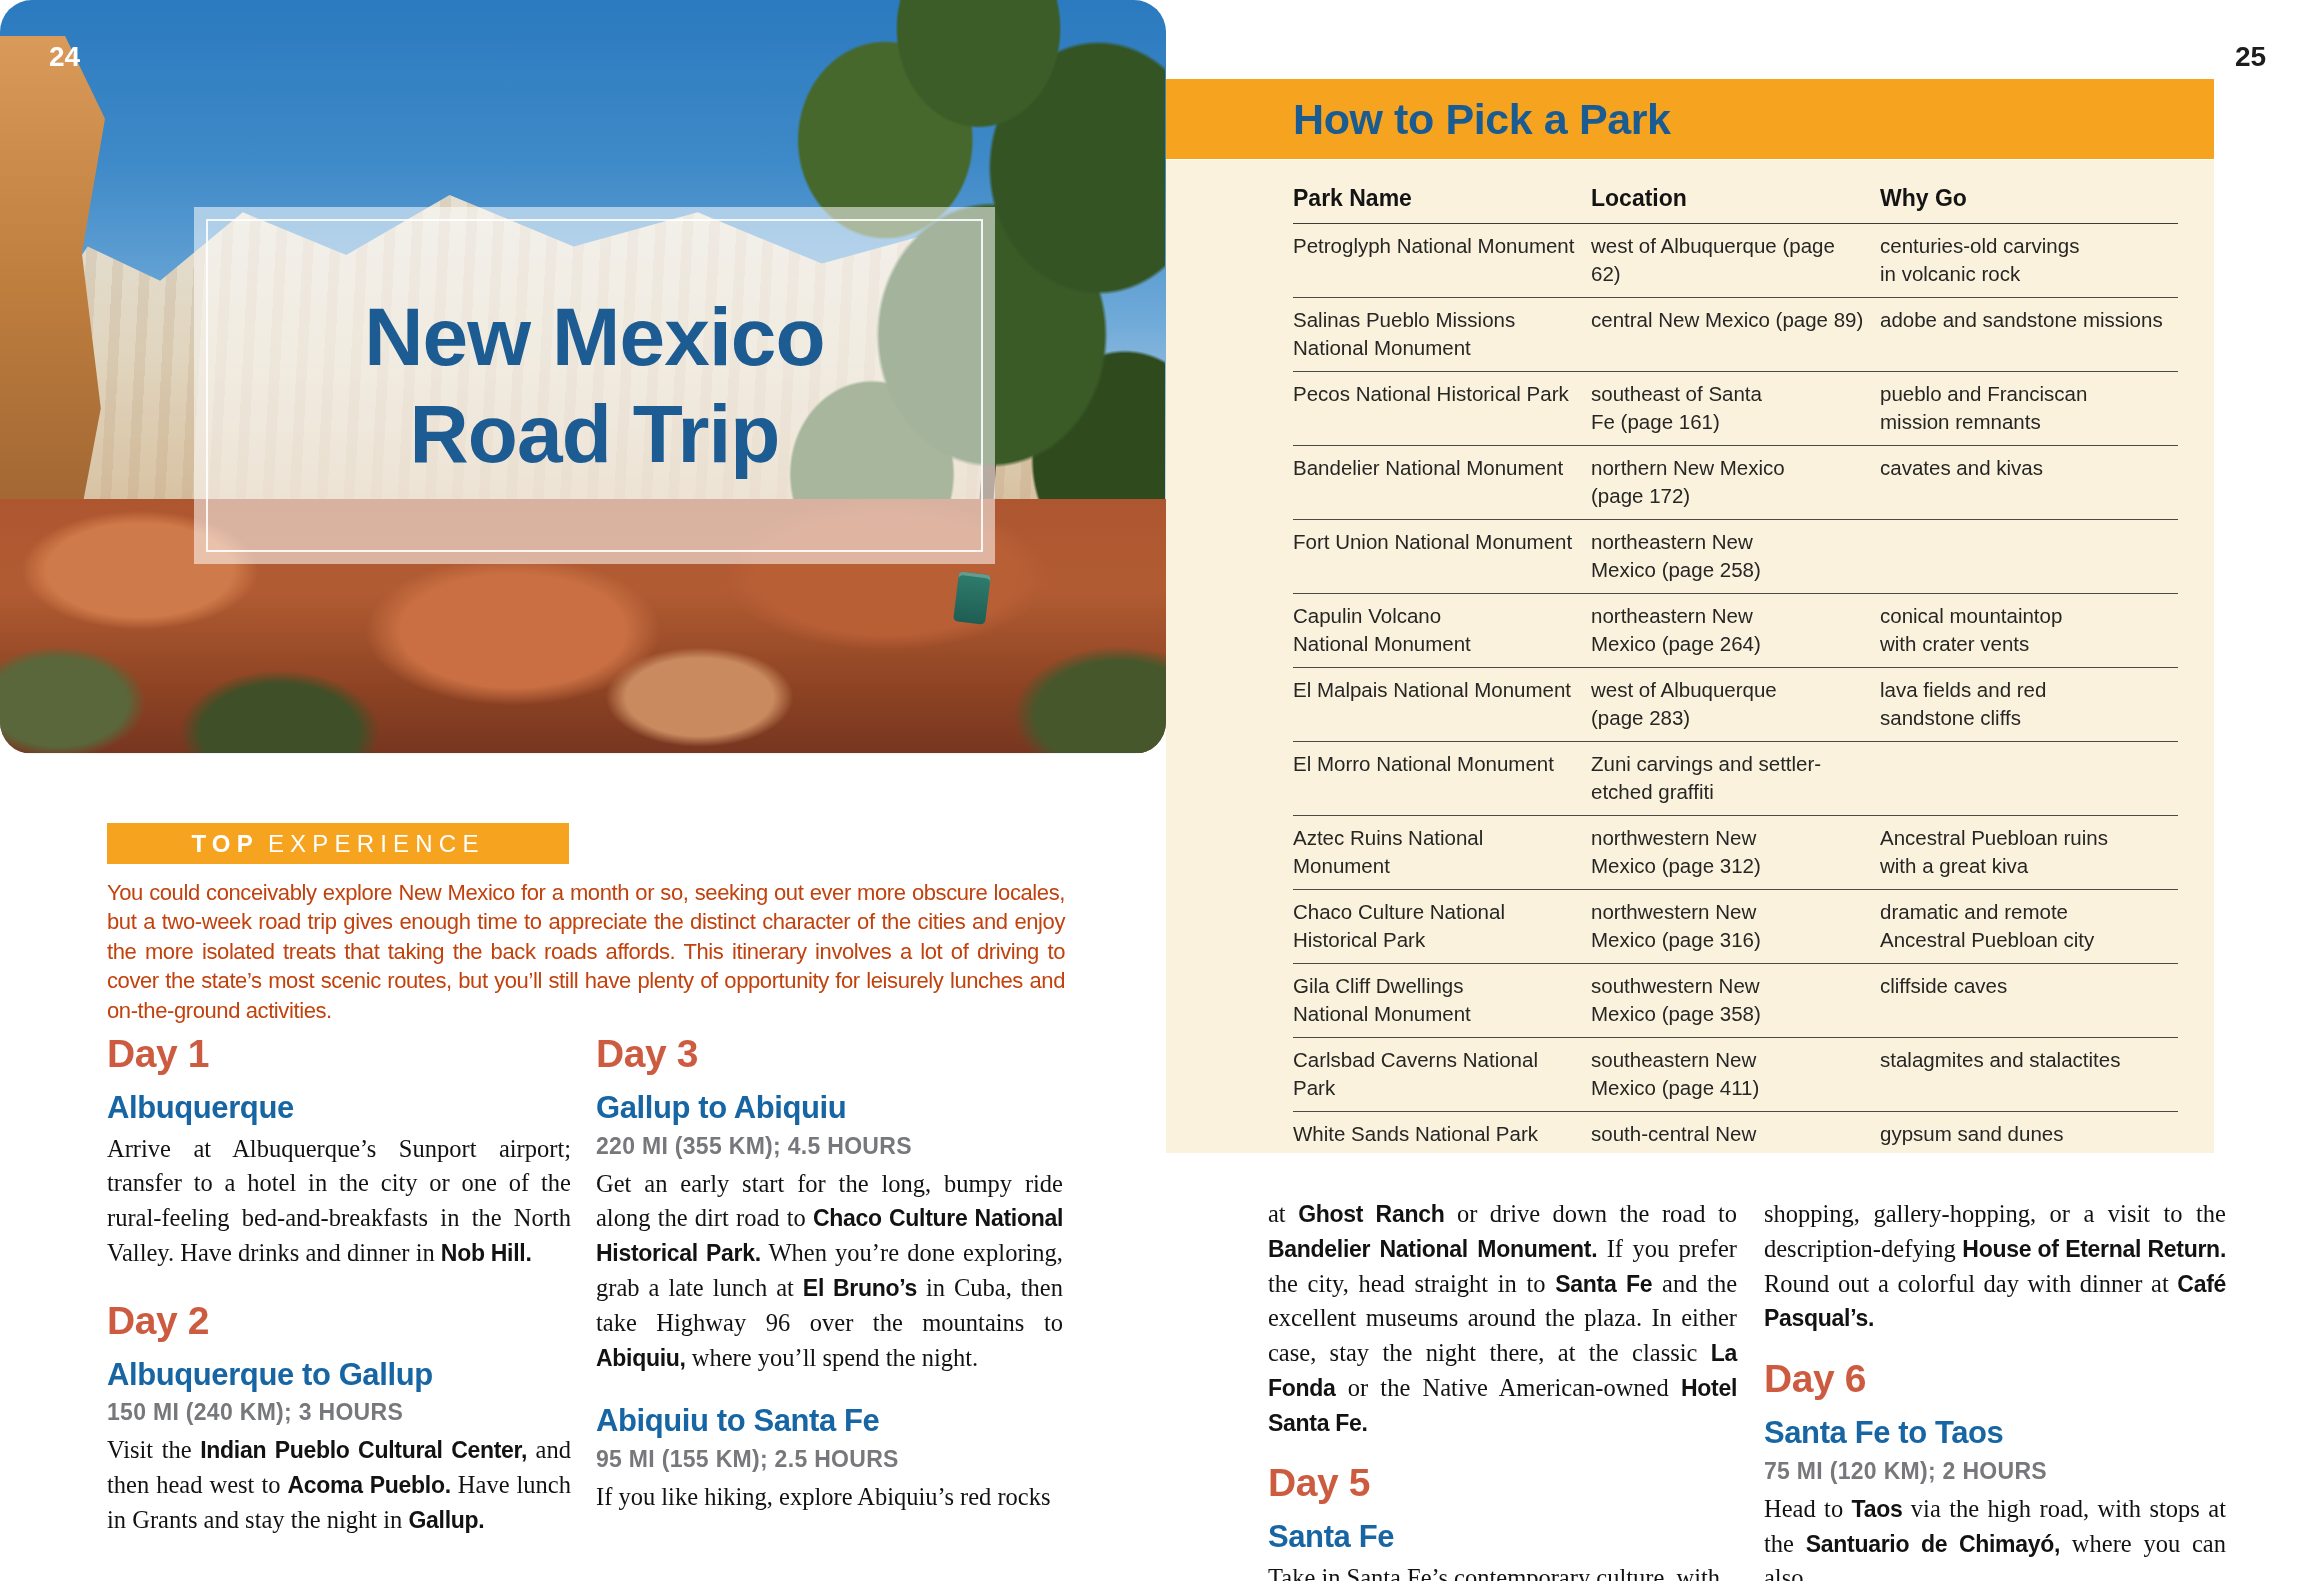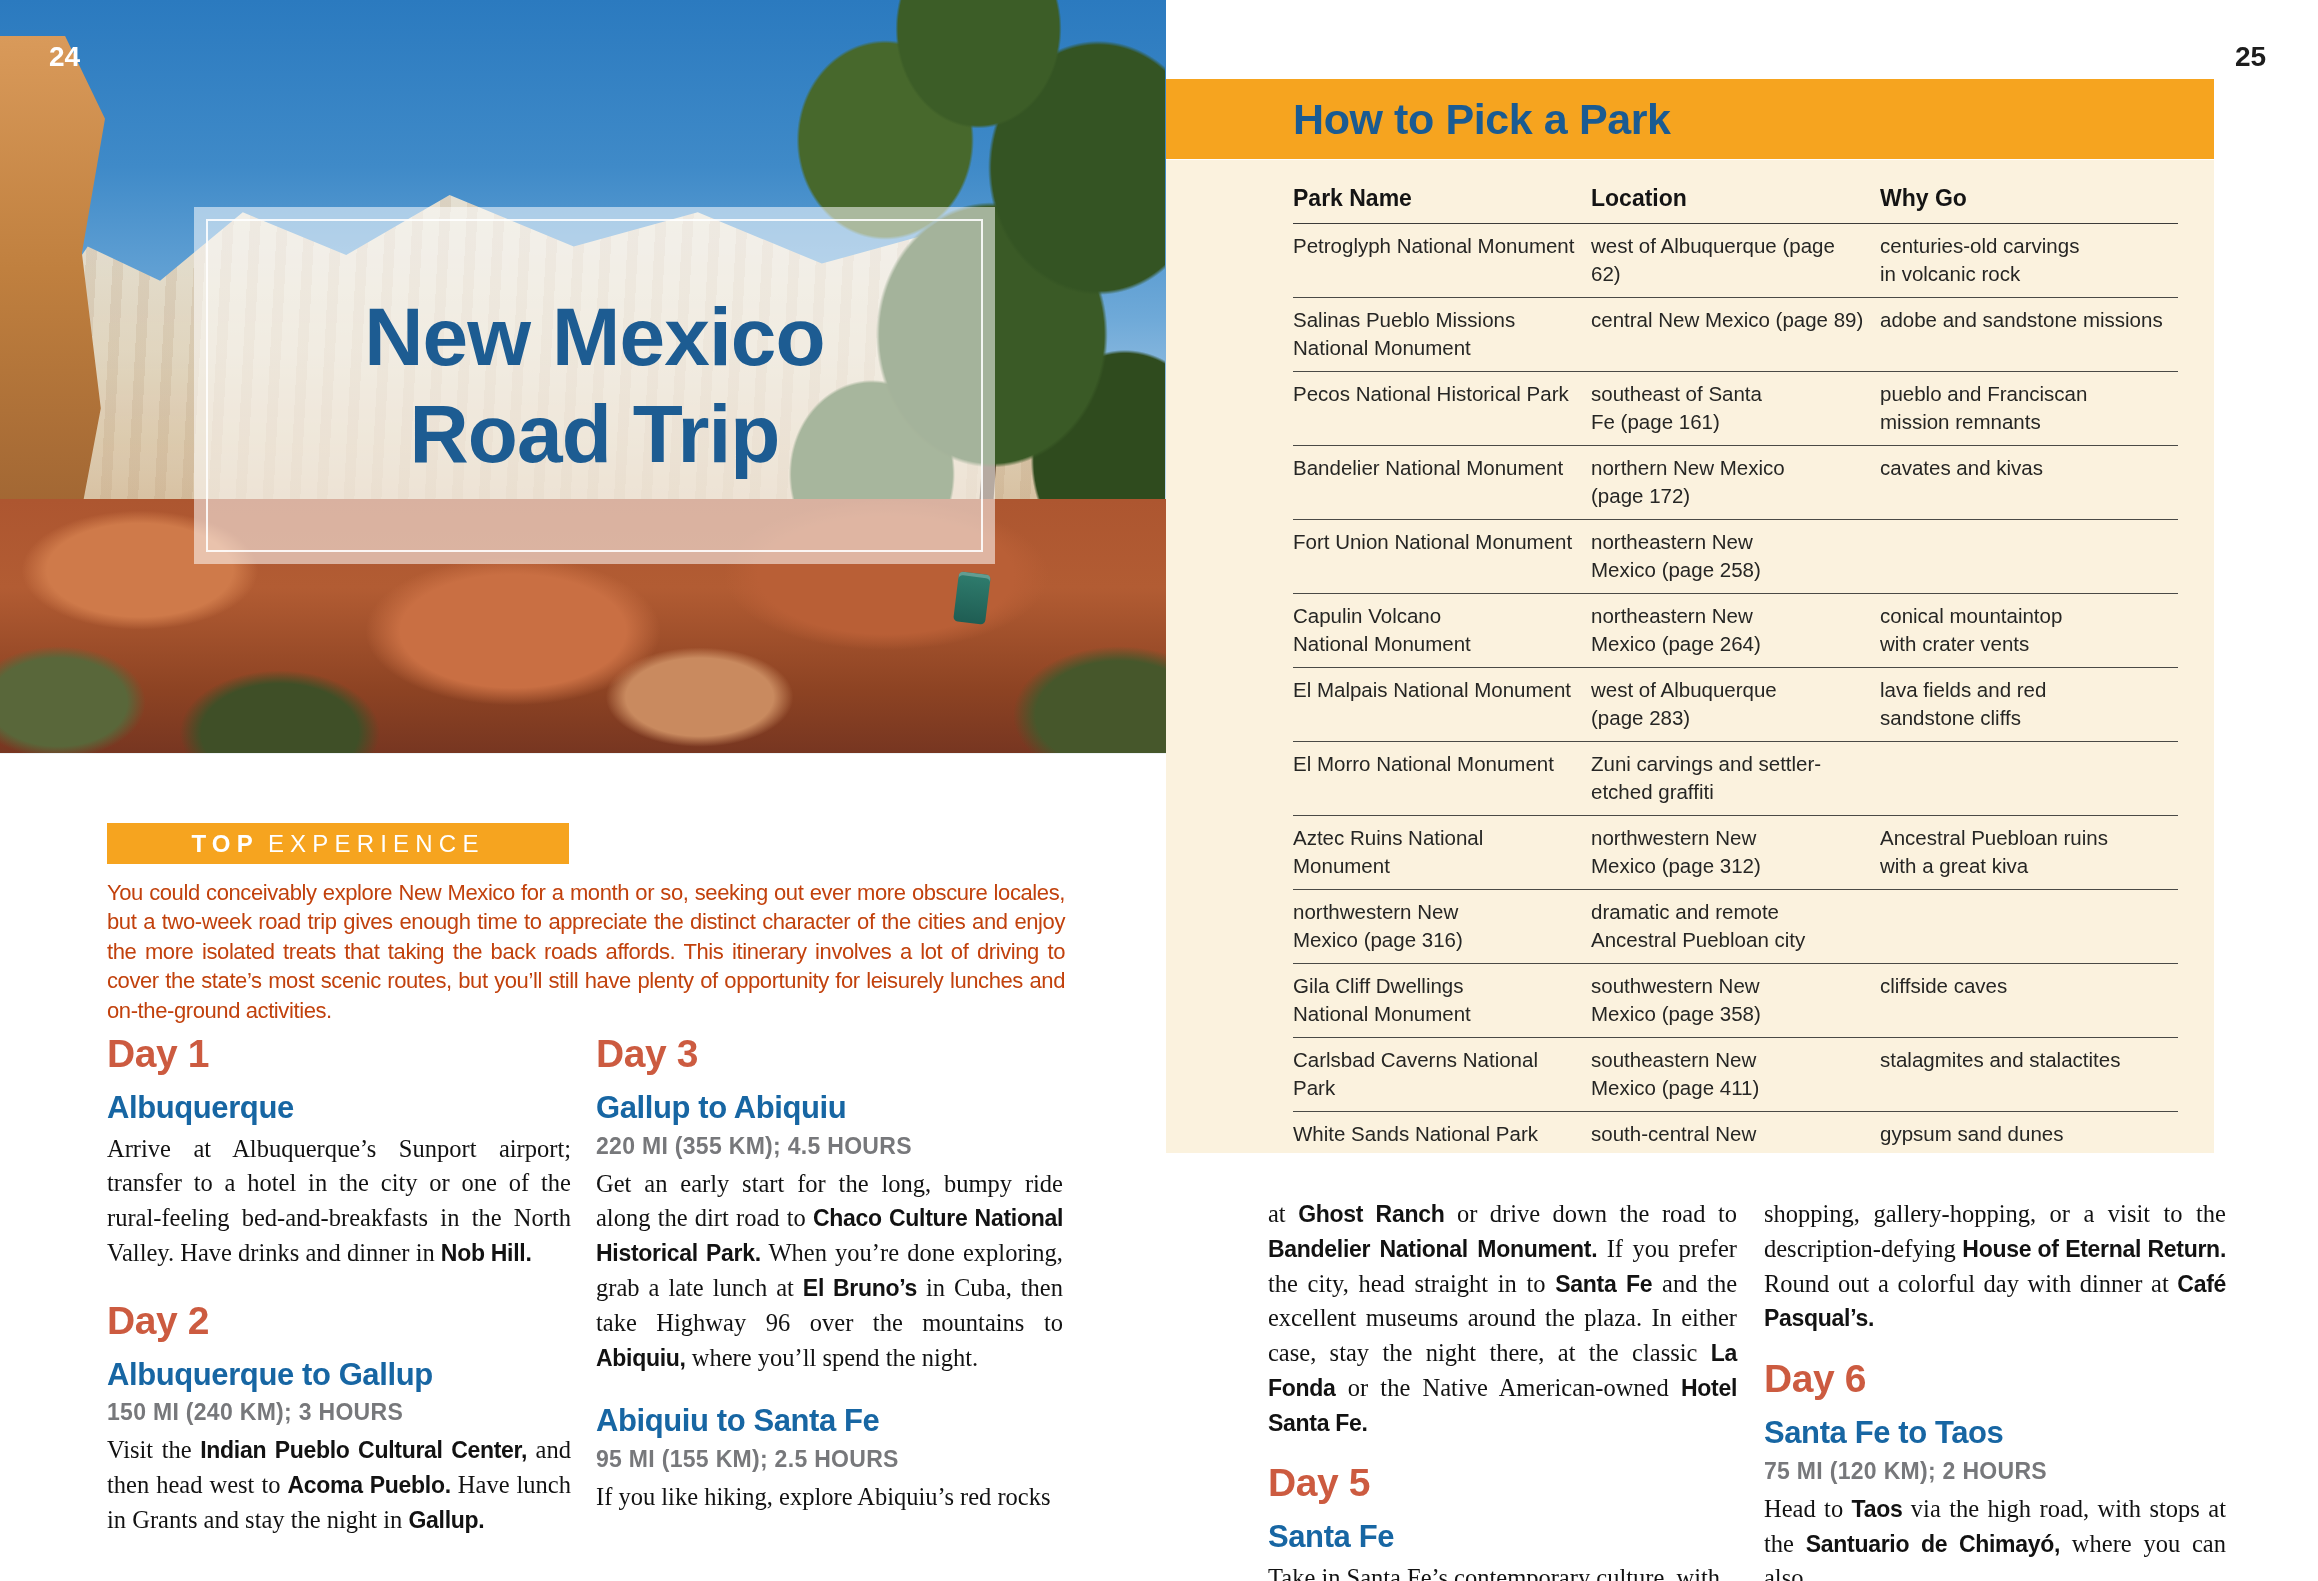--- a/index.html
+++ b/index.html
@@ -4,20 +4,21 @@
 <style>
   html,body{margin:0;padding:0;}
   body{
     width:2319px;height:1581px;position:relative;background:#ffffff;
     font-family:"Liberation Sans",sans-serif;color:#1d1d1f;overflow:hidden;
   }
   
   .photo{
     position:absolute;left:0;top:0;width:1166px;height:754px;overflow:hidden;
     background:linear-gradient(180deg,#2b7abf 0%,#3f8ac8 22%,#6ea9d8 42%,#a7c9e6 58%,#d9e7f2 72%,#eef3f6 100%);
+    border-radius:32px;
   }
   .cliffs{
     position:absolute;left:36px;top:178px;width:1034px;height:428px;opacity:.92;
     background:
       repeating-linear-gradient(93deg, rgba(166,122,78,.14) 0 10.7px, rgba(255,255,255,0) 10.7px 27px),
       linear-gradient(180deg,#f2e8d6 0%,#ead9bd 40%,#dcc3a0 72%,#ccab81 100%);
     clip-path:polygon(0 34%,5% 16%,12% 24%,20% 8%,30% 18%,40% 4%,52% 16%,64% 8%,76% 20%,88% 12%,100% 24%,100% 100%,0 100%);
   }
   .rock-column{
     position:absolute;left:0;top:36px;width:105px;height:517px;
@@ -247,20 +248,22 @@
         <div class="trow">
           <div class="tcell">Aztec Ruins National
 Monument</div>
           <div class="tcell">northwestern New
 Mexico (page 312)</div>
           <div class="tcell">Ancestral Puebloan ruins
 with a great kiva</div>
         </div>
 
         <div class="trow">
+          <div class="tcell">Chaco Culture National
+Historical Park</div>
           <div class="tcell">northwestern New
 Mexico (page 316)</div>
           <div class="tcell">dramatic and remote
 Ancestral Puebloan city</div>
         </div>
 
         <div class="trow">
           <div class="tcell">Gila Cliff Dwellings
 National Monument</div>
           <div class="tcell">southwestern New

